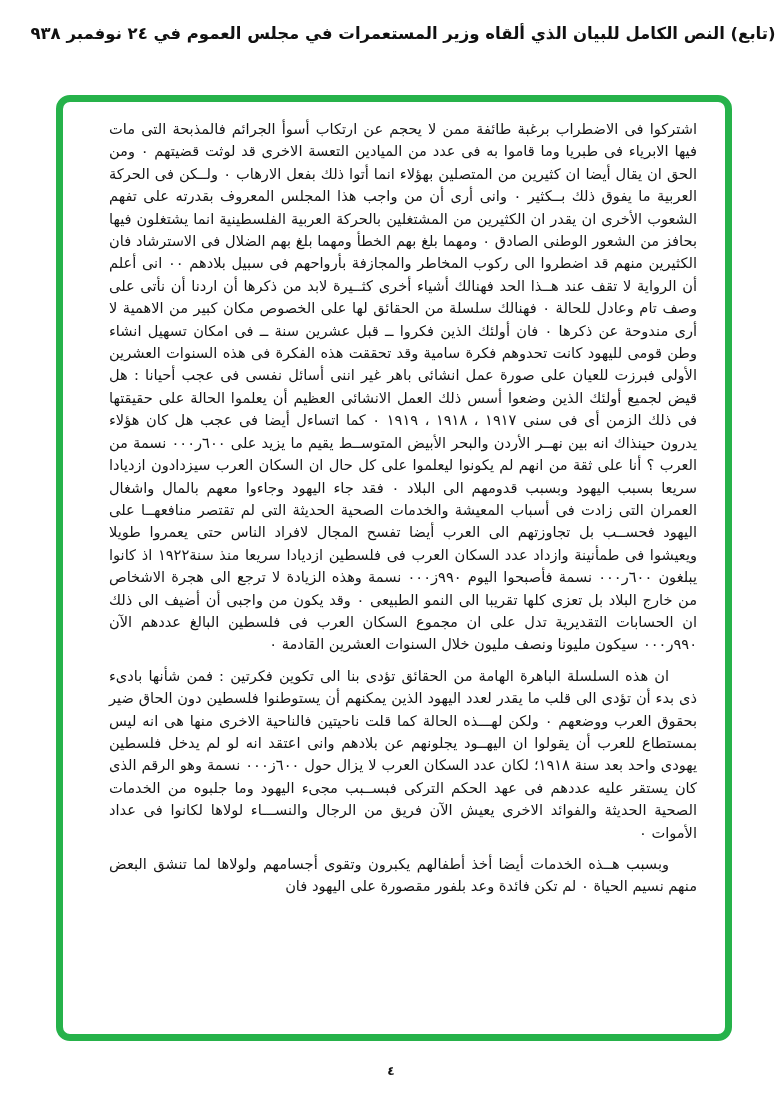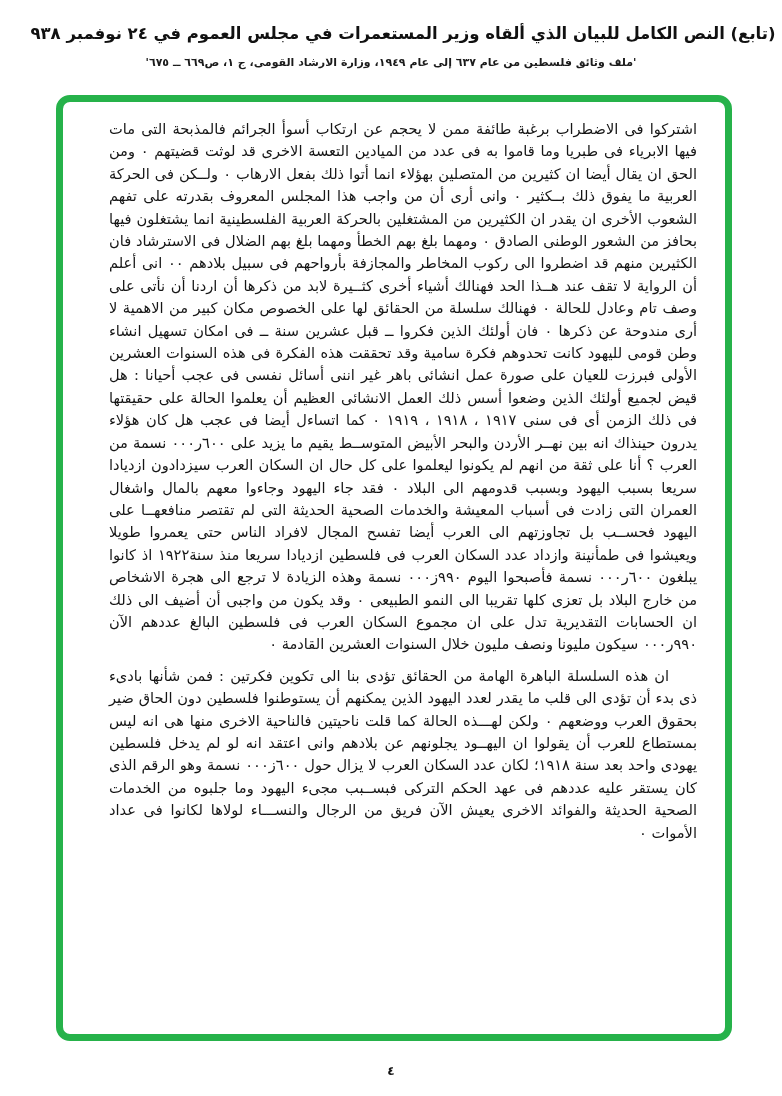--- a/index.html
+++ b/index.html
@@ -79,24 +79,24 @@
     color: #111;
   }
 </style>
 </head>
 <body>
 
 <div class="page">
 
   <div class="header-title">(تابع) النص الكامل للبيان الذي ألقاه وزير المستعمرات في مجلس العموم في ٢٤ نوفمبر ٩٣٨</div>
 
-  <div class="header-source">'ملف وثائق فلسطين من عام ٦٣٧ إلى عام ١٩٤٩، وزارة الارشاد القومى، ج ١، ص٦٦٩ ــ ٦٧٥'</div>
 
   <div class="text-frame">
     <div class="text-body" lang="ar" dir="rtl">
       <p>اشتركوا فى الاضطراب برغبة طائفة ممن لا يحجم عن ارتكاب أسوأ الجرائم فالمذبحة التى مات فيها الابرياء فى طبريا وما قاموا به فى عدد من الميادين التعسة الاخرى قد لوثت قضيتهم ۰ ومن الحق ان يقال أيضا ان كثيرين من المتصلين بهؤلاء انما أتوا ذلك بفعل الارهاب ۰ ولــكن فى الحركة العربية ما يفوق ذلك بــكثير ۰ وانى أرى أن من واجب هذا المجلس المعروف بقدرته على تفهم الشعوب الأخرى ان يقدر ان الكثيرين من المشتغلين بالحركة العربية الفلسطينية انما يشتغلون فيها بحافز من الشعور الوطنى الصادق ۰ ومهما بلغ بهم الخطأ ومهما بلغ بهم الضلال فى الاسترشاد فان الكثيرين منهم قد اضطروا الى ركوب المخاطر والمجازفة بأرواحهم فى سبيل بلادهم ۰۰ انى أعلم أن الرواية لا تقف عند هــذا الحد فهنالك أشياء أخرى كثــيرة لابد من ذكرها أن اردنا أن نأتى على وصف تام وعادل للحالة ۰ فهنالك سلسلة من الحقائق لها على الخصوص مكان كبير من الاهمية لا أرى مندوحة عن ذكرها ۰ فان أولئك الذين فكروا ــ قبل عشرين سنة ــ فى امكان تسهيل انشاء وطن قومى لليهود كانت تحدوهم فكرة سامية وقد تحققت هذه الفكرة فى هذه السنوات العشرين الأولى فبرزت للعيان على صورة عمل انشائى باهر غير اننى أسائل نفسى فى عجب أحيانا : هل قيض لجميع أولئك الذين وضعوا أسس ذلك العمل الانشائى العظيم أن يعلموا الحالة على حقيقتها فى ذلك الزمن أى فى سنى ١٩١٧ ، ١٩١٨ ، ١٩١٩ ۰ كما اتساءل أيضا فى عجب هل كان هؤلاء يدرون حينذاك انه بين نهــر الأردن والبحر الأبيض المتوســط يقيم ما يزيد على ٦٠٠ر٠٠٠ نسمة من العرب ؟ أنا على ثقة من انهم لم يكونوا ليعلموا على كل حال ان السكان العرب سيزدادون ازديادا سريعا بسبب اليهود وبسبب قدومهم الى البلاد ۰ فقد جاء اليهود وجاءوا معهم بالمال واشغال العمران التى زادت فى أسباب المعيشة والخدمات الصحية الحديثة التى لم تقتصر منافعهــا على اليهود فحســب بل تجاوزتهم الى العرب أيضا تفسح المجال لافراد الناس حتى يعمروا طويلا ويعيشوا فى طمأنينة وازداد عدد السكان العرب فى فلسطين ازديادا سريعا منذ سنة١٩٢٢ اذ كانوا يبلغون ٦٠٠ر٠٠٠ نسمة فأصبحوا اليوم ٩٩٠ز٠٠٠ نسمة وهذه الزيادة لا ترجع الى هجرة الاشخاص من خارج البلاد بل تعزى كلها تقريبا الى النمو الطبيعى ۰ وقد يكون من واجبى أن أضيف الى ذلك ان الحسابات التقديرية تدل على ان مجموع السكان العرب فى فلسطين البالغ عددهم الآن ٩٩٠ر٠٠٠ سيكون مليونا ونصف مليون خلال السنوات العشرين القادمة ۰</p>
       <p class="indent">ان هذه السلسلة الباهرة الهامة من الحقائق تؤدى بنا الى تكوين فكرتين : فمن شأنها بادىء ذى بدء أن تؤدى الى قلب ما يقدر لعدد اليهود الذين يمكنهم أن يستوطنوا فلسطين دون الحاق ضير بحقوق العرب ووضعهم ۰ ولكن لهـــذه الحالة كما قلت ناحيتين فالناحية الاخرى منها هى انه ليس بمستطاع للعرب أن يقولوا ان اليهــود يجلونهم عن بلادهم وانى اعتقد انه لو لم يدخل فلسطين يهودى واحد بعد سنة ١٩١٨؛ لكان عدد السكان العرب لا يزال حول ٦٠٠ز٠٠٠ نسمة وهو الرقم الذى كان يستقر عليه عددهم فى عهد الحكم التركى فبســبب مجىء اليهود وما جلبوه من الخدمات الصحية الحديثة والفوائد الاخرى يعيش الآن فريق من الرجال والنســـاء لولاها لكانوا فى عداد الأموات ۰</p>
+      <p class="indent">وبسبب هــذه الخدمات أيضا أخذ أطفالهم يكبرون وتقوى أجسامهم ولولاها لما تنشق البعض منهم نسيم الحياة ۰ لم تكن فائدة وعد بلفور مقصورة على اليهود فان</p>
     </div>
   </div>
 
   <div class="page-number">٤</div>
 
 </div>
 
 </body></html>

